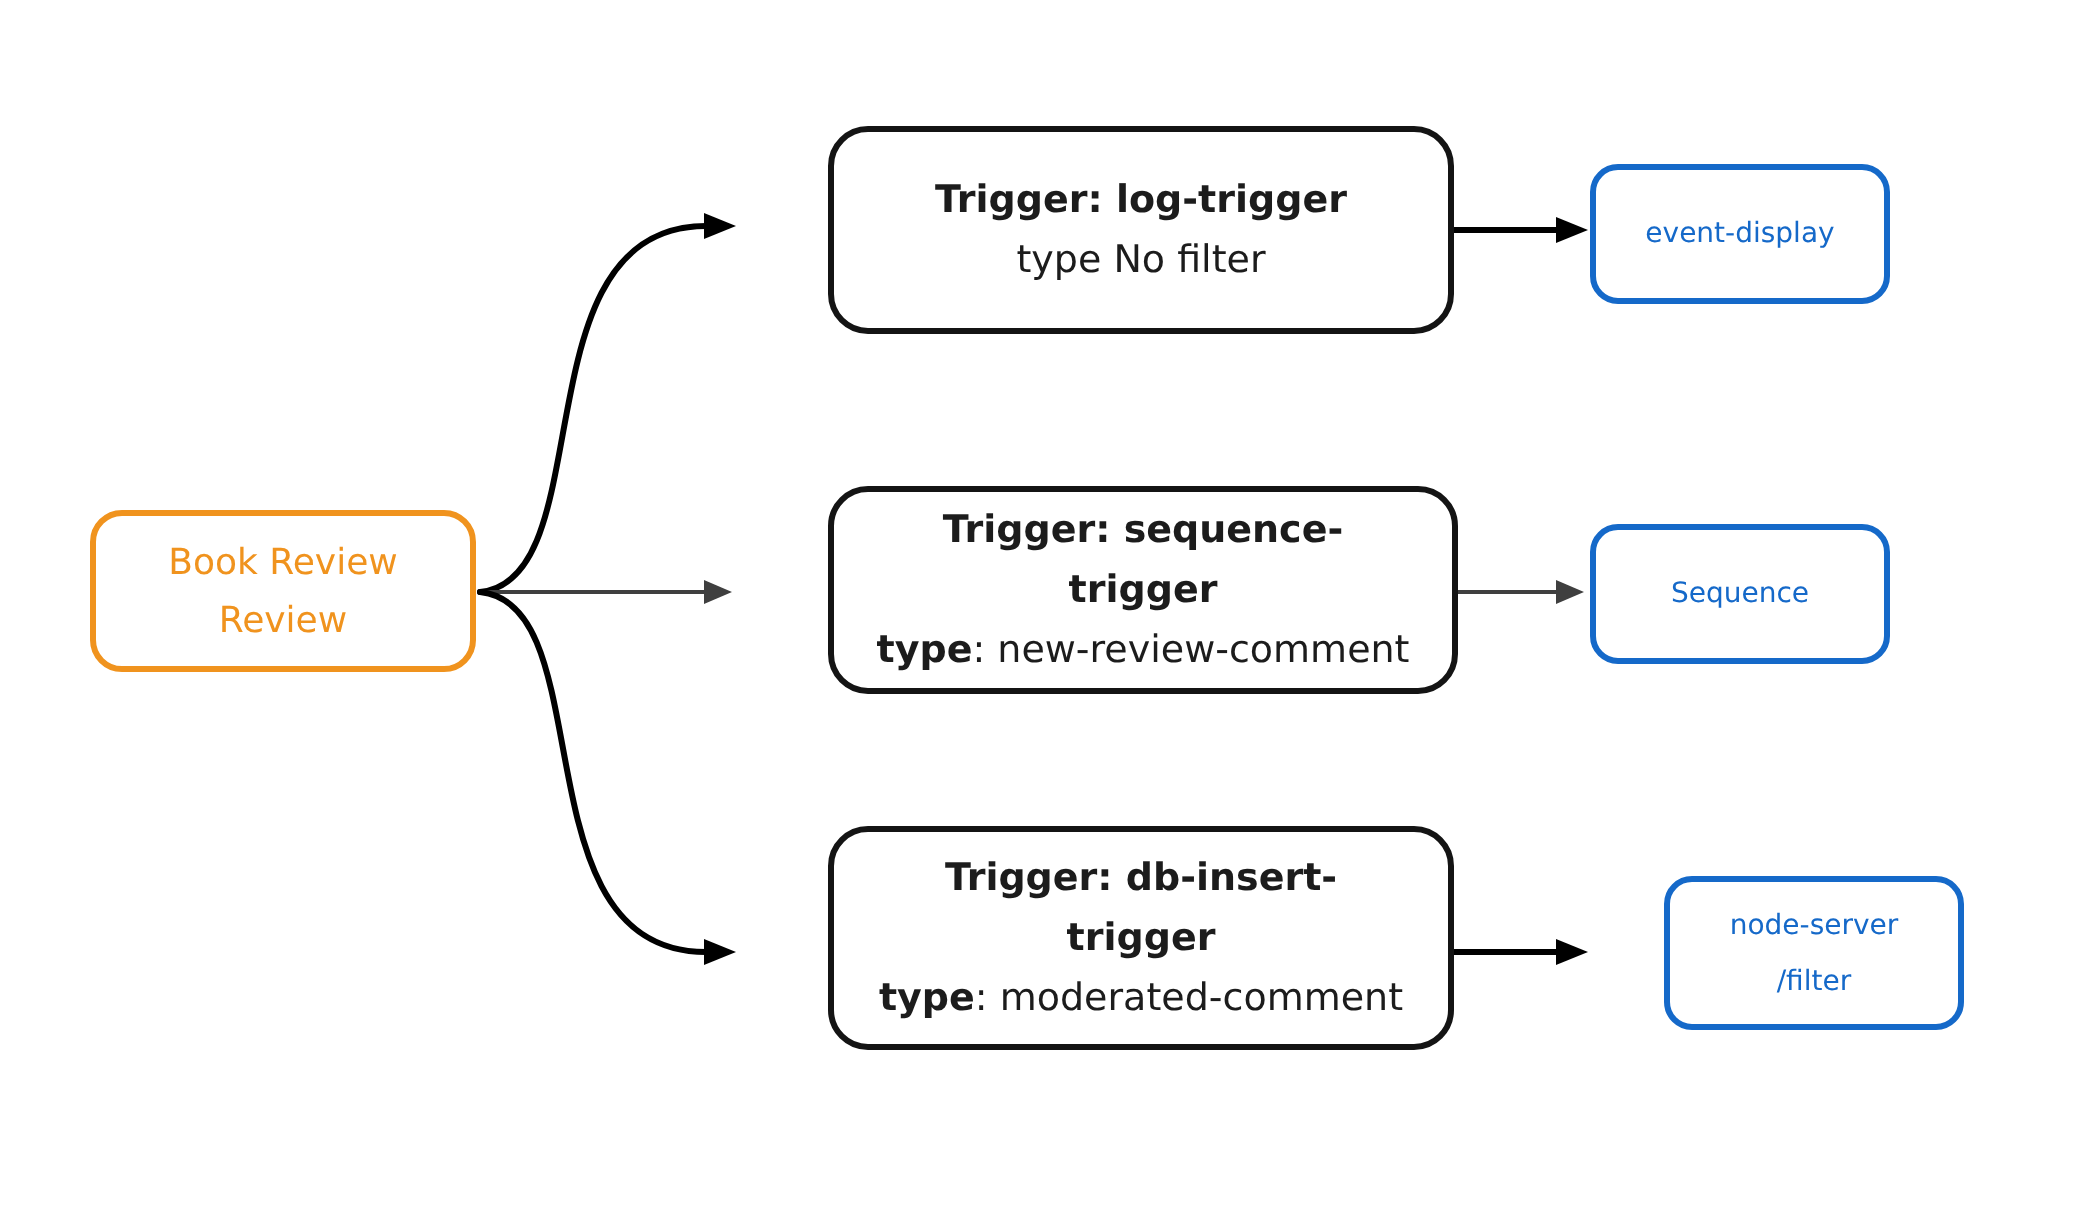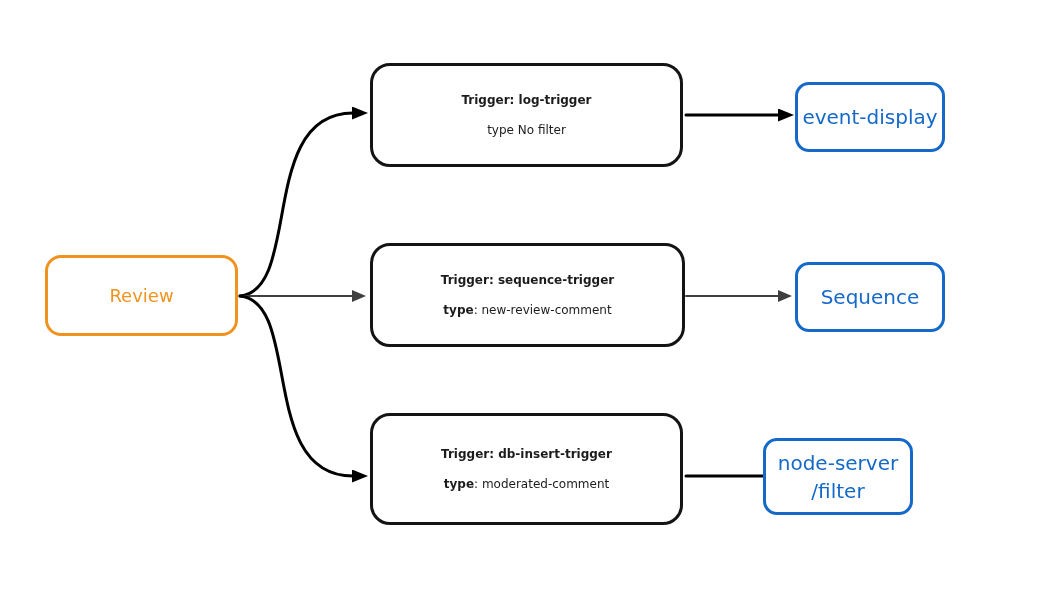--- a/index.html
+++ b/index.html
@@ -23,37 +23,38 @@
     left:45px;top:255px;width:193px;height:81px;
     border:3px solid var(--orange,#f0931e);
     border-radius:16px;
     color:var(--orange,#f0931e);
     font-size:18px;line-height:29px;text-align:center;
   }
   .trigger{
     border:3px solid var(--node-border,#141414);
     border-radius:20px;
     color:var(--text-dark,#1c1c1c);
-    font-size:12px;line-height:30px;text-align:center;
+    font-size:19px;line-height:30px;text-align:center;
     padding:0 20px;
+    margin-left:44px;
   }
   .trigger.t1{left:370px;top:63px;width:313px;height:104px;}
   .trigger.t2{left:370px;top:243px;width:315px;height:104px;}
   .trigger.t3{left:370px;top:413px;width:313px;height:112px;}
   .trigger .b{font-weight:bold;}
   .line.align-right{text-align:right;}
   .sink{
     border:3px solid var(--blue,#1569c9);
     border-radius:14px;
     color:var(--blue,#1569c9);
-    font-size:20px;line-height:28px;text-align:center;align-items:center;
+    font-size:14px;line-height:28px;text-align:center;align-items:center;
   }
   .sink.s1{left:795px;top:82px;width:150px;height:70px;}
   .sink.s2{left:795px;top:262px;width:150px;height:70px;}
-  .sink.s3{left:763px;top:438px;width:150px;height:77px;}
+  .sink.s3{left:832px;top:438px;width:150px;height:77px;}
 </style>
 </head>
 <body>
 
 <div class="canvas">
 
   <svg class="edges" viewBox="0 0 1043 613" xmlns="http://www.w3.org/2000/svg">
     <defs>
       <marker id="arrow-black" markerUnits="userSpaceOnUse" markerWidth="20" markerHeight="16" refX="1" refY="6.5" orient="auto">
         <path d="M0,0 L16,6.5 L0,13 Z" style="fill:var(--edge-black,#000000)"></path>
@@ -64,20 +65,21 @@
     </defs>
     <path class="edge-black" d="M 240 296 C 302 290, 258 113, 353 113" marker-end="url(#arrow-black)"></path>
     <path class="edge-gray" d="M 240 296 L 353 296" marker-end="url(#arrow-gray)"></path>
     <path class="edge-black" d="M 240 296 C 302 302, 258 476, 353 476" marker-end="url(#arrow-black)"></path>
     <path class="edge-black" d="M 686 115 L 779 115" marker-end="url(#arrow-black)"></path>
     <path class="edge-gray" d="M 686 296 L 779 296" marker-end="url(#arrow-gray)"></path>
     <path class="edge-black" d="M 686 476 L 779 476" marker-end="url(#arrow-black)"></path>
   </svg>
 
   <div class="node broker">
+    <div class="line">Book Review</div>
     <div class="line">Review</div>
   </div>
 
   <div class="node trigger t1">
     <div class="line"><span class="b">Trigger: log-trigger</span><span></span></div>
     <div class="line"><span class="b"></span><span>type No filter</span></div>
   </div>
 
   <div class="node trigger t2">
     <div class="line"><span class="b">Trigger: sequence-trigger</span><span></span></div>

